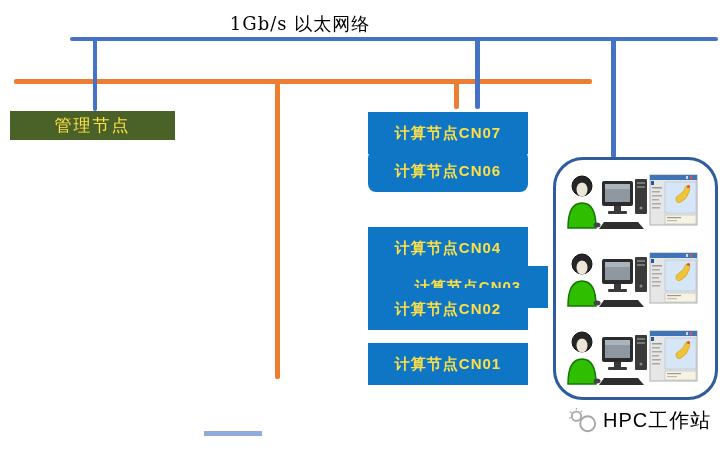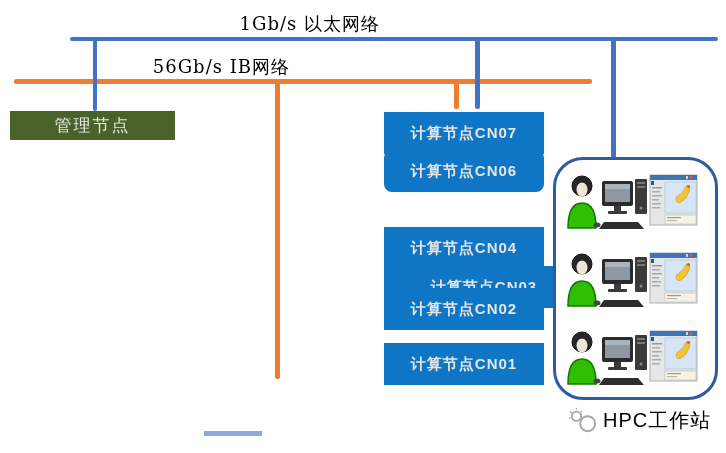--- a/index.html
+++ b/index.html
@@ -3,31 +3,31 @@
 <meta charset="utf-8">
 <style>
   html,body{margin:0;padding:0;background:#ffffff;}
   #stage{
     position:relative;width:726px;height:453px;background:#ffffff;overflow:hidden;
     font-family:"Liberation Sans",sans-serif;
   }
   .hline,.vline{position:absolute;border-radius:2px;}
   .net-label{
     position:absolute;color:#000;font-size:18px;letter-spacing:1px;
-    font-family:"DejaVu Serif","Liberation Serif",serif;white-space:nowrap;text-align:right;
+    font-family:"DejaVu Serif","Liberation Serif",serif;white-space:nowrap;text-align:center;
   }
   .node-box{
     position:absolute;display:flex;align-items:center;justify-content:center;
-    color:#e5e5e5;white-space:nowrap;
+    color:#fde047;white-space:nowrap;
   }
   .mgmt{left:10px;top:111px;width:165px;height:29px;background:#4a6228;font-size:17px;letter-spacing:2px;}
   .stor{left:189px;top:378px;width:166px;height:54px;background:#1f4e6e;font-size:17px;letter-spacing:2px;}
   .cn{
     left:368px;width:160px;height:42px;background:#0e76c4;
-    font-size:15px;font-weight:bold;letter-spacing:1px;margin-left:16px;
+    font-size:15px;font-weight:bold;letter-spacing:1px;
   }
   .strip{position:absolute;left:204px;top:431px;width:58px;height:5px;background:#8faadc;}
   .ws-panel{
     position:absolute;left:553px;top:157px;width:165px;height:243px;
     border:3px solid #2e5c9e;border-radius:30px;background:#fff;box-sizing:border-box;
   }
   .ws-row{position:absolute;left:10px;width:140px;height:58px;}
   .hpc-label{
     position:absolute;left:567px;top:406px;display:flex;align-items:center;gap:4px;
     color:#000000;font-size:20px;letter-spacing:1px;white-space:nowrap;
@@ -35,21 +35,20 @@
 </style>
 </head>
 <body>
 
 <div id="stage">
 
   <div class="hline" style="left:70px;top:37px;width:648px;height:4px;background:#4472c4;"></div>
   <div class="hline" style="left:14px;top:79px;width:578px;height:5px;background:#ed7d31;"></div>
 
   <div class="net-label" style="left:220px;top:12px;width:160px;">1Gb/s 以太网络</div>
-  <div class="net-label" style="left:130px;top:55px;width:160px;">56Gb/s IB网络</div>
 
   <div class="vline" style="left:93px;top:39px;width:4px;height:72px;background:#4472c4;"></div>
   <div class="vline" style="left:475px;top:39px;width:5px;height:70px;background:#4472c4;"></div>
   <div class="vline" style="left:611px;top:39px;width:5px;height:119px;background:#4472c4;"></div>
   <div class="vline" style="left:275px;top:83px;width:5px;height:296px;background:#ed7d31;"></div>
   <div class="vline" style="left:454px;top:83px;width:5px;height:26px;background:#ed7d31;"></div>
 
   <div class="node-box mgmt">管理节点</div>
 
   <div class="node-box cn" style="top:112px;">计算节点CN07</div>

